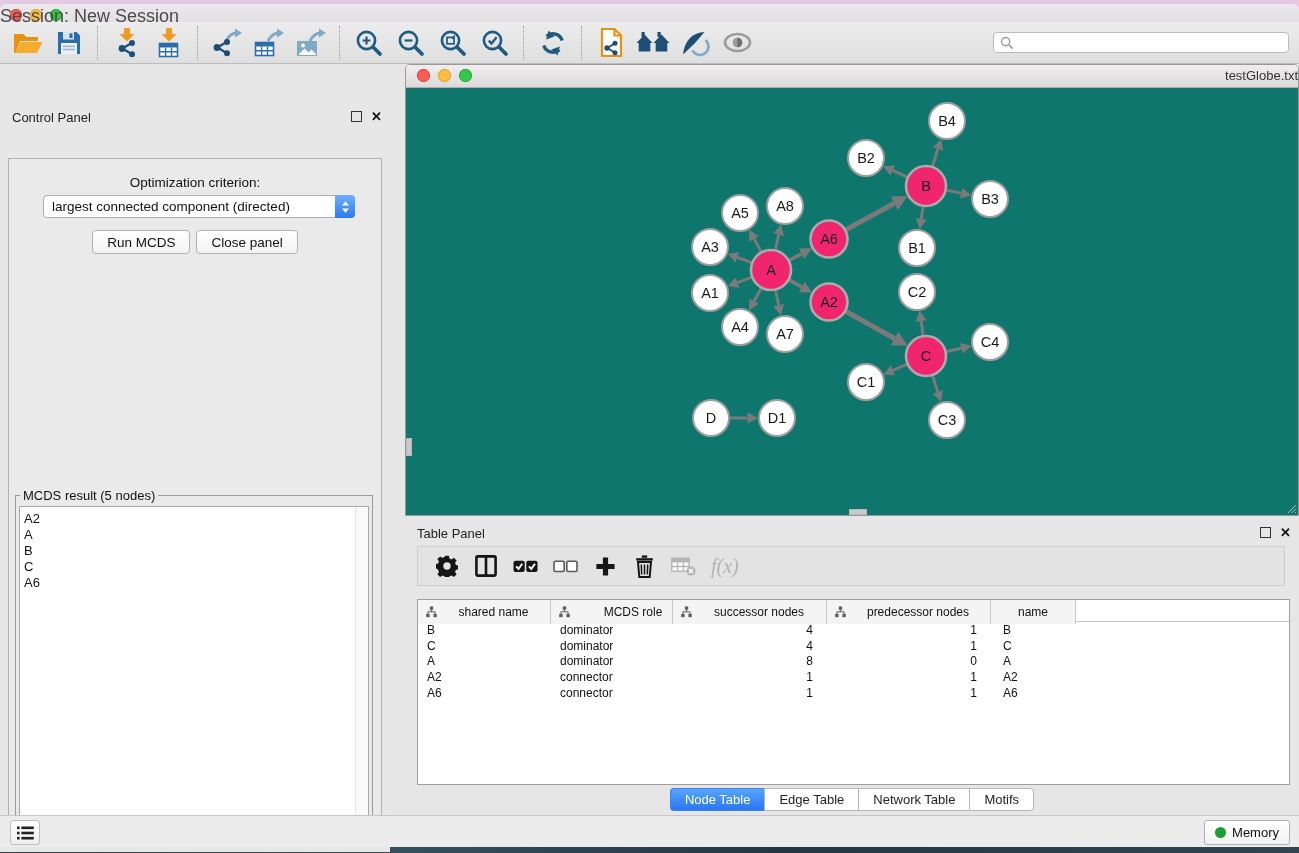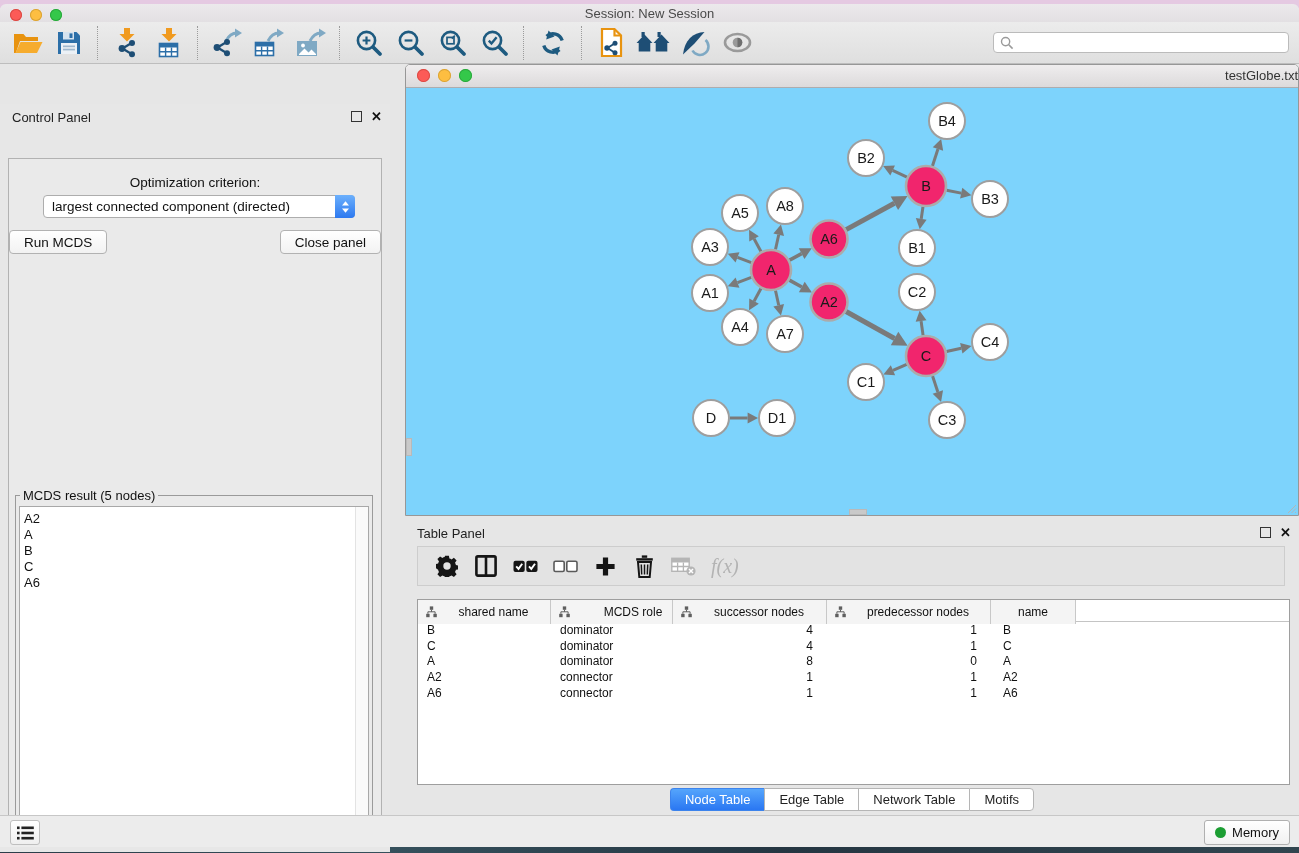--- a/index.html
+++ b/index.html
@@ -7,21 +7,21 @@
   .screen{position:relative;width:1299px;height:853px;background:#e6e6e6;overflow:hidden;}
 
   
   .desktop-top{position:absolute;left:0;top:0;width:100%;height:8px;background:#e5c9e2;}
   .desktop-bottom{position:absolute;left:0;top:846px;width:100%;height:7px;
     background:linear-gradient(90deg,#2b3d49,#35505c 30%,#253642 60%,#31454f);}
 
   
   .titlebar{position:absolute;left:0;top:4px;width:100%;height:18px;
     background:linear-gradient(#ece9ec,#e3e0e3);border-radius:6px 6px 0 0;}
-  .titlebar .title{position:absolute;left:0;right:0;top:2px;text-align:center;font-size:13px;color:#4a4a4a;}
+  .titlebar .title{position:absolute;left:0;right:0;top:2px;text-align:left;font-size:18px;color:#4a4a4a;}
   .lights{position:absolute;left:10px;top:5px;display:flex;gap:8px;}
   .light{width:12px;height:12px;border-radius:50%;}
   .light.red{background:#fc5b57;box-shadow:inset 0 0 0 1px #d94a44;}
   .light.yellow{background:#fdbe41;box-shadow:inset 0 0 0 1px #d8a336;}
   .light.green{background:#34c84a;box-shadow:inset 0 0 0 1px #2aa73c;}
 
   
   .toolbar{position:absolute;left:0;top:22px;width:100%;height:42px;
     background:linear-gradient(#ececec,#dfdfdf);border-bottom:1px solid #bdbdbd;
     display:flex;align-items:center;padding-left:6px;box-sizing:border-box;}
@@ -44,39 +44,39 @@
   .cp-tab:first-child{border-radius:4px 0 0 0;}
   .cp-tab:last-child{border-right:1px solid #b5b5b5;border-radius:0 4px 0 0;}
   .cp-tab.active{background:linear-gradient(#55a5fc,#2a77f2);color:#fff;border-color:#3c83ec;}
   .cp-content{position:absolute;left:8px;right:8px;top:54px;bottom:6px;background:#eaeaea;border:1px solid #b2b2b2;}
   .opt-label{position:absolute;left:0;right:0;top:16px;text-align:center;font-size:13.5px;color:#111;}
   .dropdown{position:absolute;left:34px;top:36px;width:312px;height:23px;background:#fff;
     border:1px solid #adadad;border-radius:4px;display:flex;align-items:center;box-sizing:border-box;}
   .dropdown .dvalue{flex:1;font-size:13.5px;color:#111;padding-left:8px;white-space:nowrap;overflow:hidden;}
   .dropdown .stepper{width:20px;height:23px;margin:-1px -1px -1px 0;border-radius:0 4px 4px 0;
     background:linear-gradient(#6cb0fc,#2d79f0);display:flex;align-items:center;justify-content:center;}
-  .btn-row{position:absolute;left:0;right:0;top:71px;display:flex;justify-content:space-between;gap:6px;}
+  .btn-row{position:absolute;left:0;right:0;top:71px;display:flex;justify-content:center;gap:6px;}
   .pbtn{height:22px;padding:0 14px;background:linear-gradient(#fff,#f2f2f2);border:1px solid #b2b2b2;
     border-radius:4px;font-size:13.5px;color:#111;display:flex;align-items:center;}
   .groupbox{position:absolute;left:6px;right:8px;top:336px;bottom:5px;border:1px solid #9a9a9a;}
   .groupbox-title{position:absolute;top:-8px;left:4px;background:#eaeaea;padding:0 3px;font-size:13px;color:#111;}
   .result-list{position:absolute;left:3px;right:3px;top:10px;bottom:3px;background:#fff;border:1px solid #a8a8a8;}
   .result-scroll{position:absolute;right:0;top:0;bottom:0;width:12px;background:#fafafa;border-left:1px solid #e3e3e3;}
   .result-items{padding:4px 0 0 4px;font-size:13px;color:#111;}
   .result-items div{line-height:16px;}
 
   
   .net-window{position:absolute;left:405px;top:64px;width:894px;height:452px;
     border:1px solid #979797;border-radius:5px 5px 0 0;box-sizing:border-box;background:#fff;}
   .net-titlebar{position:absolute;left:0;top:0;right:0;height:22px;border-radius:4px 4px 0 0;
     background:linear-gradient(#efedee,#dcdadb);border-bottom:1px solid #aeacae;}
   .net-titlebar .title{position:absolute;left:0;right:0;top:3px;text-align:right;font-size:13px;color:#333;}
   .net-lights{position:absolute;left:11px;top:4px;display:flex;gap:8px;}
   .net-light{width:13px;height:13px;border-radius:50%;}
-  .net-canvas{position:absolute;left:0;top:23px;right:0;bottom:0;background:#7dd3fc;overflow:hidden;}
+  .net-canvas{position:absolute;left:0;top:23px;right:0;bottom:0;background:#0f766e;overflow:hidden;}
   .grip{position:absolute;right:1px;bottom:1px;}
   .mini-v{position:absolute;left:0;top:350px;width:4px;height:16px;background:#c9c9c9;border:1px solid #b9b9b9;}
   .mini-h{position:absolute;left:443px;bottom:0;width:16px;height:4px;background:#c9c9c9;border:1px solid #b9b9b9;}
 
   
   .table-panel{position:absolute;left:405px;top:520px;width:894px;height:292px;}
   .tp-toolbar{position:absolute;left:12px;top:26px;width:868px;height:40px;background:#e3e3e3;
     border:1px solid #cdcdcd;display:flex;align-items:center;gap:15px;padding-left:17px;box-sizing:border-box;}
   .tp-btn{display:flex;align-items:center;justify-content:center;min-width:24px;height:28px;}
   .fx{font-family:"Liberation Serif",serif;font-style:italic;font-size:20px;color:#b3b3b3;}

